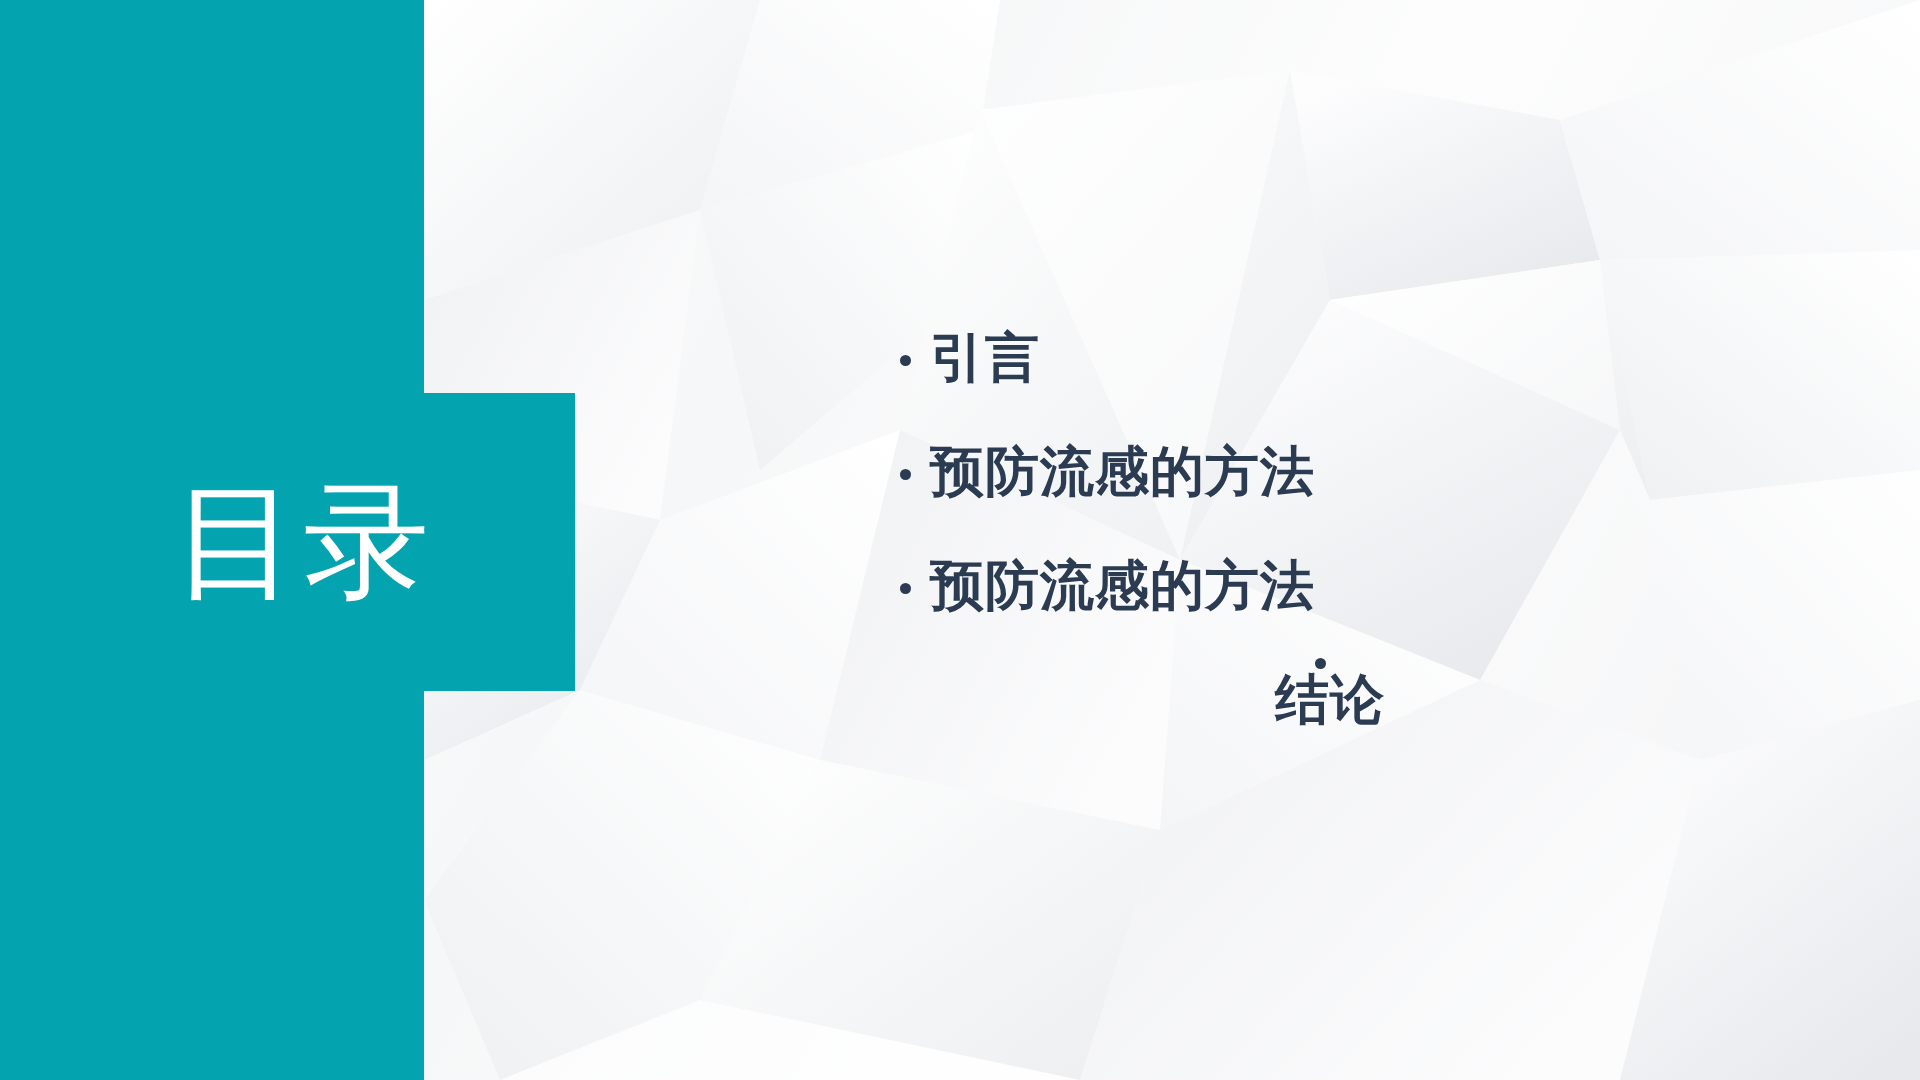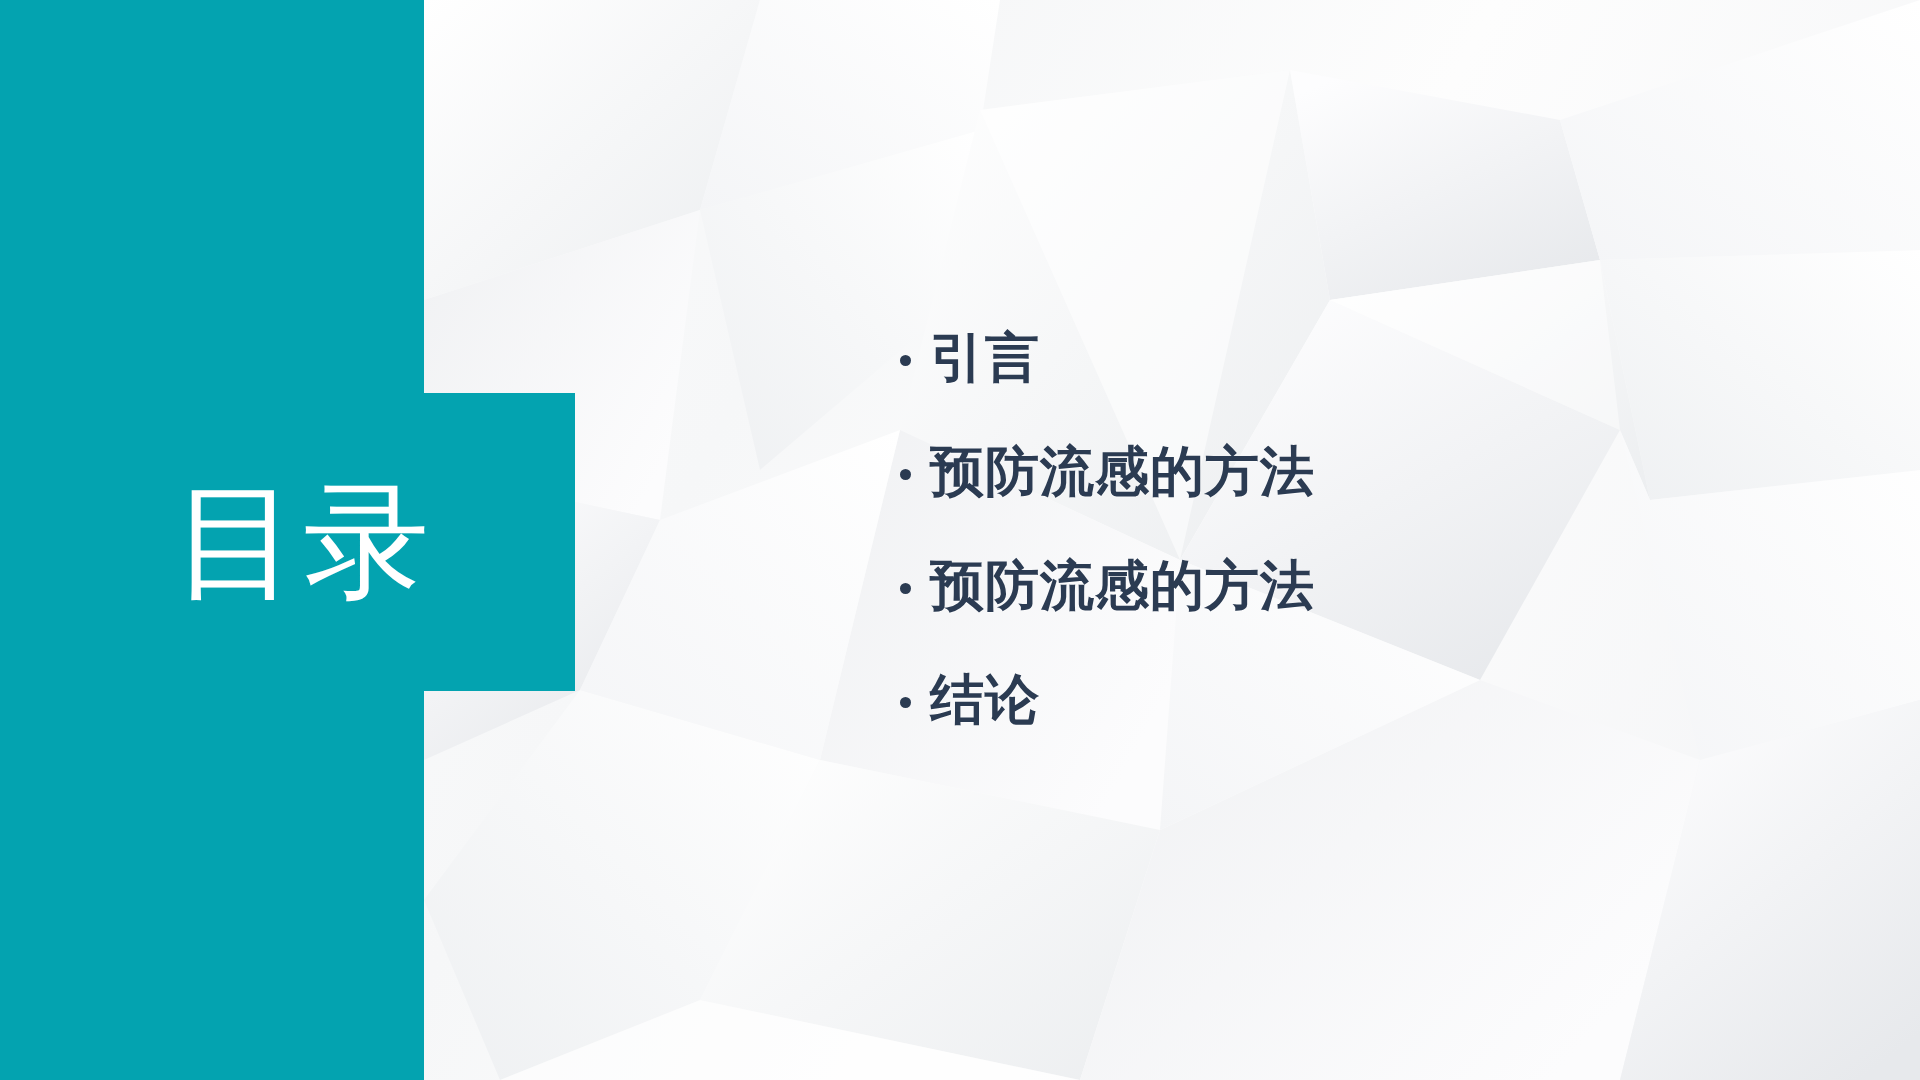--- a/index.html
+++ b/index.html
@@ -80,21 +80,21 @@
     left: 900px;
     top: 312px;
     width: 860px;
   }
   .agenda-item {
     display: flex;
     align-items: center;
     height: 92px;
     margin-bottom: 22px;
   }
-  .agenda-item:last-child { margin-bottom: 0; }
+  .agenda-item:last-child { margin-bottom: 0; flex-direction: column; }
 
   .bullet-dot {
     width: 11px;
     height: 11px;
     border-radius: 50%;
     background: #2B3B52;
     flex: 0 0 auto;
     margin-right: 19px;
     margin-top: 4px;
   }

